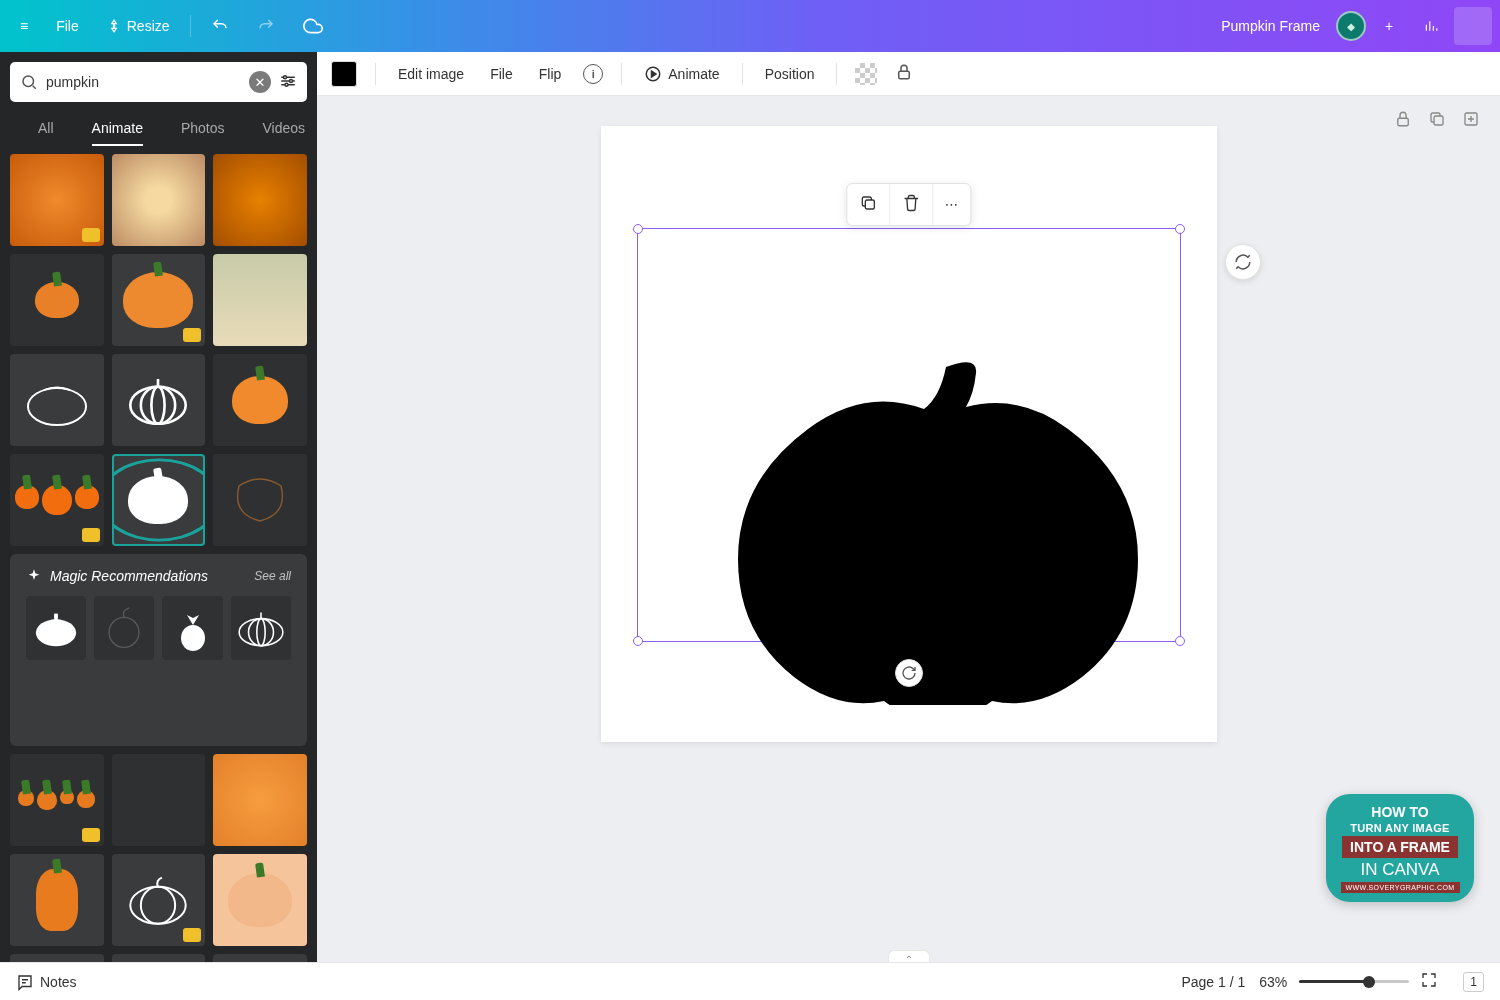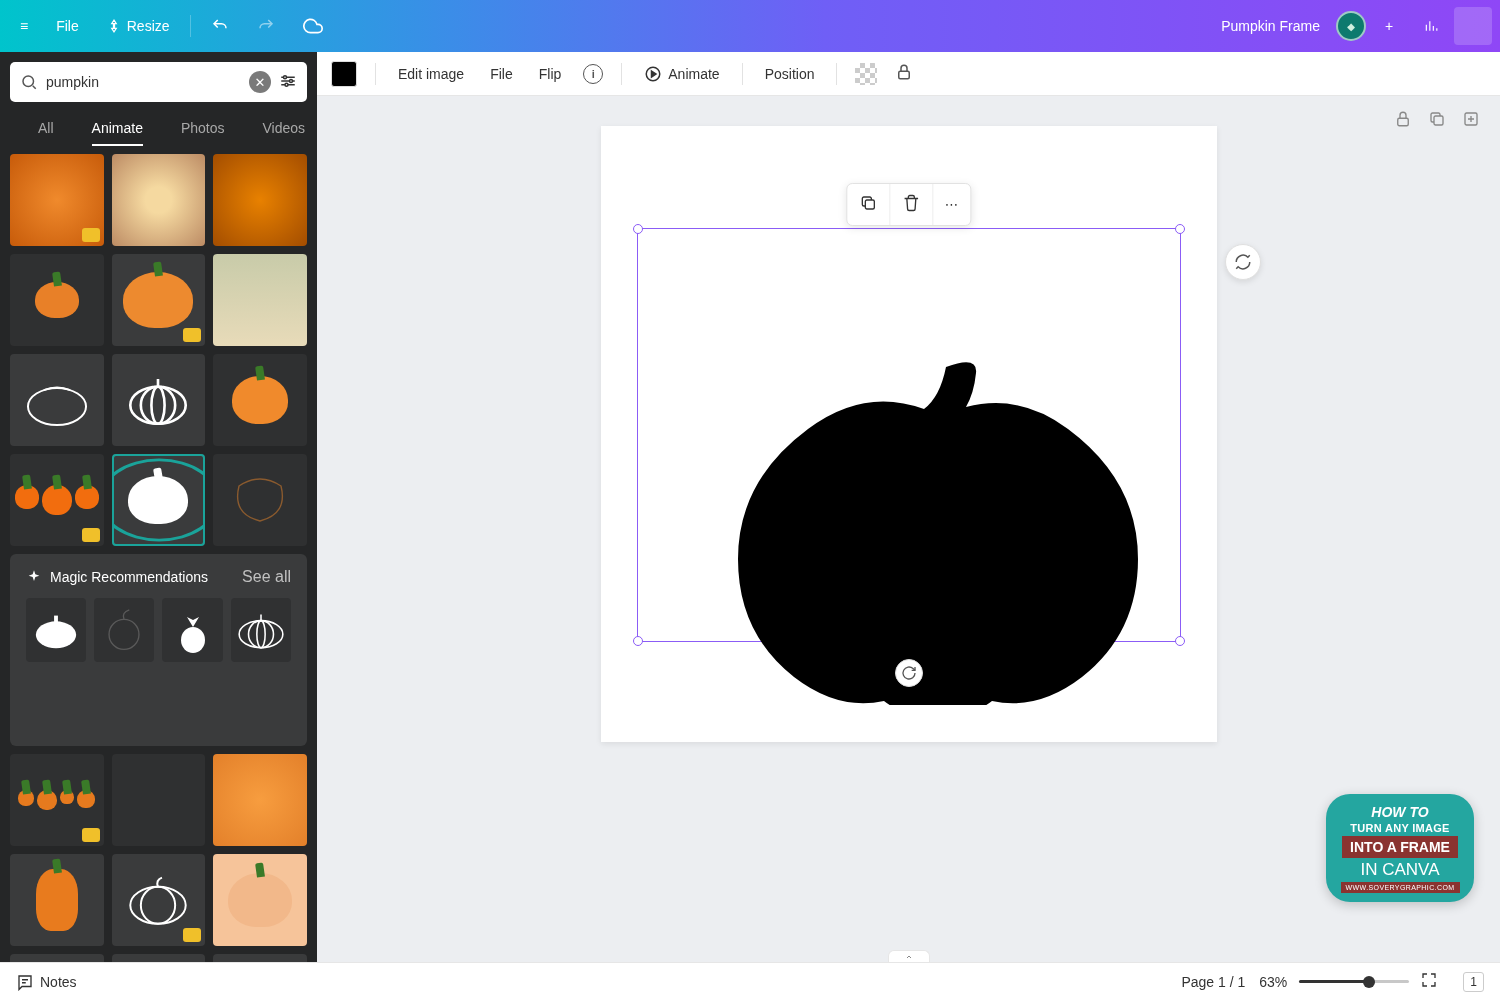--- a/index.html
+++ b/index.html
@@ -40,22 +40,22 @@
     .thumb .crown { position:absolute; bottom:4px; right:4px; width:18px; height:14px; background:#f0c02a; border-radius:3px; }
     .thumb.selected { outline: 2px solid #1aa39a; outline-offset: -2px; }
     .thumb.selected::before { content:''; position:absolute; inset:0; border-radius:50%; border:3px solid #1aa39a; transform: scaleX(1.3) scaleY(0.9); }
     .thumb.selected .white-pump { width: 60px; height: 48px; background: white; border-radius: 50% 50% 45% 45%; position:relative; }
     .thumb.selected .white-pump::before { content:''; position:absolute; top:-8px; left:50%; width:8px; height:12px; background:white; border-radius:2px; transform:translateX(-50%) rotate(-10deg); }
     
     .pumpkin-shape { width: 70px; height: 56px; background: currentColor; border-radius: 50% 50% 45% 45%; position:relative; }
     .pumpkin-shape::before { content:''; position:absolute; top:-10px; left:50%; width:8px; height:14px; background:#3a7a28; border-radius:2px 2px 0 0; transform:translateX(-50%) rotate(-8deg); }
     
     .magic-box { grid-column: 1 / -1; background: #3a3b3c; border-radius: 6px; padding: 14px 16px; display:flex; flex-direction:column; gap:12px; height:auto; grid-row: span 2; }
-    .magic-head { display:flex; align-items:center; gap:8px; color:white; font-size:14px; }
-    .magic-head .see-all { margin-left:auto; color:#c0c0c0; font-size:16px; cursor:pointer; }
+    .magic-head { display:flex; align-items:center; gap:8px; color:white; font-size:14px;font-style:italic; }
+    .magic-head .see-all { margin-left:auto; color:#c0c0c0; font-size:12px; cursor:pointer; }
     .magic-row { display:grid; grid-template-columns:repeat(4,1fr); gap:8px; }
     .magic-thumb { background:#303132; border-radius:4px; height:64px; display:flex; align-items:center; justify-content:center; cursor:pointer; position:relative; }
     
     .sidebar-collapse { position:absolute; right:-12px; top:50%; width:12px; height:56px; background:#252627; border-radius:0 6px 6px 0; display:flex; align-items:center; justify-content:center; cursor:pointer; color:#999; font-size:10px; }
     
     .canvas-area { flex: 1; display: flex; flex-direction: column; }
     .toolbar { height: 44px; background: white; border-bottom: 1px solid #e6e6e6; display: flex; align-items: center; padding: 0 14px; gap: 18px; }
     .toolbar .color-swatch { width: 26px; height: 26px; background: black; border-radius: 3px; border:1px solid #ddd; cursor:pointer; }
     .toolbar .vdiv { width: 1px; height: 22px; background: #e2e2e2; }
     .toolbar button { background:none; border:none; font-size:14px; color:#333; cursor:pointer; padding:6px 4px; }
@@ -82,21 +82,21 @@
     .float-controls button + button { border-left:1px solid #eee; }
     
     .rotate-handle { position:absolute; bottom:-46px; left:50%; transform:translateX(-50%); width:28px; height:28px; background:white; border:1px solid #ddd; border-radius:50%; display:flex; align-items:center; justify-content:center; cursor:pointer; box-shadow:0 1px 3px rgba(0,0,0,0.15); }
     
     .sync-btn { position:absolute; top: 118px; right: -44px; width:36px; height:36px; background:white; border-radius:50%; border:1px solid #e0e0e0; display:flex; align-items:center; justify-content:center; cursor:pointer; box-shadow:0 2px 6px rgba(0,0,0,0.1); }
     
     .add-page-bar { position:absolute; bottom: 30px; left:50%; transform:translateX(-50%); width: 616px; height: 40px; background: #e2e4e7; border-radius: 4px; display:flex; align-items:center; justify-content:center; color:#555; font-size:14px; cursor:pointer; }
     .collapse-notch { position:absolute; bottom:0; left:50%; transform:translateX(-50%); width:42px; height:12px; background:white; border:1px solid #e6e6e6; border-bottom:none; border-radius:6px 6px 0 0; display:flex; align-items:center; justify-content:center; cursor:pointer; }
     
     .tutorial-badge { position:absolute; right:26px; bottom:60px; width:148px; height:108px; background:#24a6a0; border-radius:24px; padding:12px 8px; display:flex; flex-direction:column; align-items:center; justify-content:center; gap:2px; color:white; text-align:center; box-shadow:0 3px 12px rgba(0,0,0,0.2); }
-    .tutorial-badge .l1 { font-style:italic; font-weight:800; font-size:14px; }
+    .tutorial-badge .l1 { font-weight:800; font-size:14px; }
     .tutorial-badge .l2 { font-weight:800; font-size:11px; letter-spacing:0.3px; }
     .tutorial-badge .l3 { background:#8a3330; padding:3px 8px; font-weight:800; font-size:14px; }
     .tutorial-badge .l4 { font-weight:400; font-size:17px; }
     .tutorial-badge .l5 { background:#8a3330; font-size:7px; padding:2px 5px; letter-spacing:0.4px; }
     
     .footer { height: 38px; background: white; border-top: 1px solid #e6e6e6; display:flex; align-items:center; padding: 0 16px; gap: 14px; font-size:14px; color:#333; }
     .footer .notes-btn { display:flex; align-items:center; gap:6px; cursor:pointer; }
     .footer .center { margin-left:auto; }
     .footer .zoom-row { display:flex; align-items:center; gap:12px; }
     .footer .slider { width: 110px; height: 3px; background:#c8c8c8; border-radius:2px; position:relative; }

